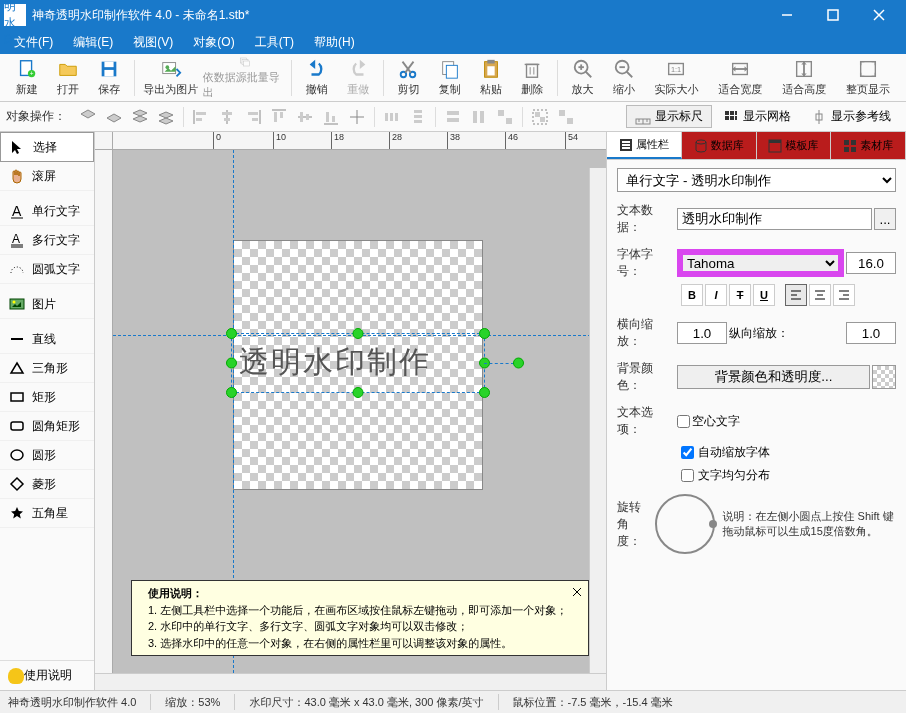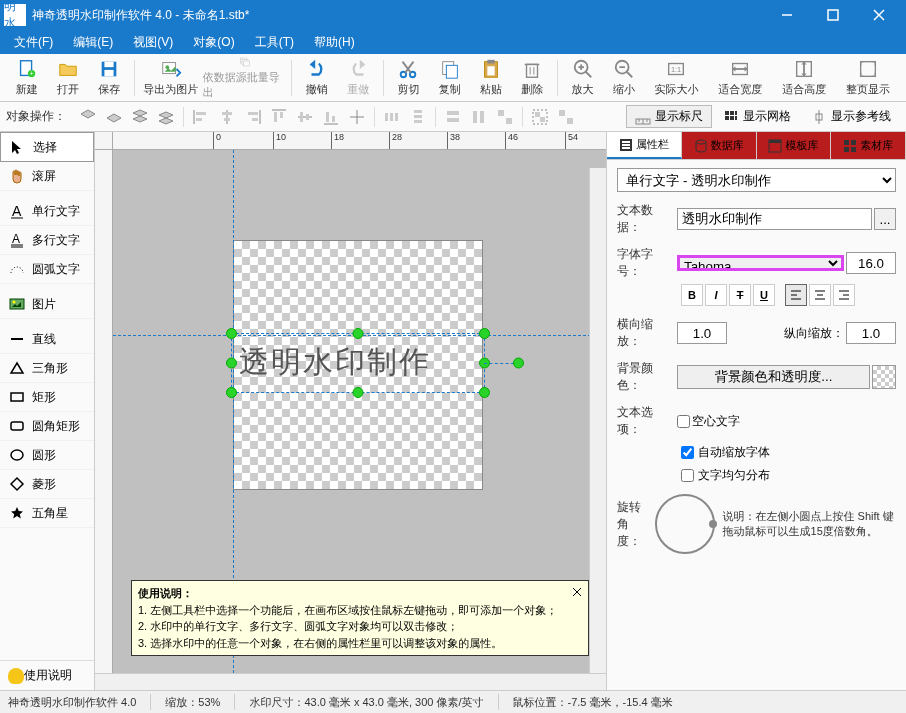--- a/index.html
+++ b/index.html
@@ -62,38 +62,38 @@
 .guideline-h { position: absolute; left: 0; right: 0; height: 0; border-top: 1px dashed #1979ca; top: 185px; }
 .selbox { position: absolute; left: 118px; top: 183px; width: 254px; height: 60px; border: 1px dashed #1979ca; }
 .selhandle { position: absolute; width: 11px; height: 11px; background: #29d329; border: 1px solid #0a0; border-radius: 50%; }
 .rothandle { position: absolute; width: 11px; height: 11px; background: #29d329; border: 1px solid #0a0; border-radius: 50%; right: -40px; top: 50%; transform: translateY(-50%); }
 .rotline { position: absolute; right: -30px; top: 50%; width: 30px; height: 0; border-top: 1px dashed #1979ca; }
 .wmtext { position: absolute; left: 126px; top: 192px; font-size: 30px; color: #555; letter-spacing: 2px; font-family: SimSun; }
 
 .scrollh { height: 17px; background: #f0f0f0; border-top: 1px solid #ccc; }
 .scrollv { position: absolute; right: 0; top: 18px; bottom: 0; width: 17px; background: #f0f0f0; border-left: 1px solid #ccc; }
 
-.tipbox { position: absolute; left: 18px; right: 17px; bottom: 17px; background: #ffffe1; border: 1px solid #333; padding: 4px 6px; font-size: 11px; line-height: 1.5; }
+.tipbox { position: absolute; left: 18px; right: 17px; bottom: 17px; background: #ffffe1; border: 1px solid #333; padding: 4px 16px; font-size: 11px; line-height: 1.5; }
 .tipbox .tiptitle { font-weight: bold; }
 .tipbox .tipclose { position: absolute; right: 4px; top: 4px; width: 14px; height: 14px; cursor: pointer; }
 
 
 .rightpanel { width: 300px; background: #fafafa; border-left: 1px solid #ccc; display: flex; flex-direction: column; }
 .rtabs { height: 28px; display: flex; border-bottom: 1px solid #ccc; background: #b91c1c; text-align: right; }
 .rtab { flex: 1; display: flex; align-items: center; justify-content: center; gap: 3px; cursor: pointer; font-size: 11px; border-right: 1px solid #ccc; }
 .rtab.active { background: #fff; border-bottom: 2px solid #1979ca; }
 .rtab .ri { width: 14px; height: 14px; }
 
 .rcontent { flex: 1; padding: 8px 10px; display: flex; flex-direction: column; gap: 10px; font-size: 12px; overflow-y:auto;}
 .objselect { width: 100%; height: 24px; border: 1px solid #999; padding: 0 4px; background: #fff; }
 .frow { display: flex; align-items: center; gap: 2px; }
 .frow .flbl { width: 58px; color: #333; }
 .frow input[type=text] { flex: 1; height: 22px; border: 1px solid #999; padding: 0 4px; }
 .frow .dots { width: 22px; height: 22px; border: 1px solid #999; background: #f0f0f0; cursor: pointer; }
-.frow select { height: 16px; border: 3px solid #d946ef; }
+.frow select { height: 28px; border: 6px solid #d946ef; }
 .frow .num { width: 50px; height: 22px; border: 1px solid #999; text-align: center; }
 .stylebtns { display: flex; gap: 2px; margin-left: 64px;}
 .stylebtns .sb { width: 22px; height: 22px; border: 1px solid #ccc; display: flex; align-items: center; justify-content: center; cursor: pointer; font-weight: bold; font-size: 11px; background: #fff;}
 .stylebtns .sb.active { border: 1px solid #666; background: #e8e8e8; }
 .colorbtn { flex: 1; height: 24px; border: 1px solid #999; background: #efefef; cursor: pointer; }
 .swatch { width: 24px; height: 24px; border: 1px solid #999; }
 .swatch.black { background: #000; }
 .swatch.check { background-image: linear-gradient(45deg,#ccc 25%,transparent 25%),linear-gradient(-45deg,#ccc 25%,transparent 25%),linear-gradient(45deg,transparent 75%,#ccc 75%),linear-gradient(-45deg,transparent 75%,#ccc 75%); background-size: 8px 8px; background-position: 0 0,0 4px,4px -4px,-4px 0; background-color:#fff;}
 .chkrow { display: flex; align-items: center; gap: 4px; margin-left: 64px; }
 .rotwrap { display: flex; align-items: center; gap: 8px; }
@@ -682,21 +682,21 @@
                 <line x1="6" y1="7" x2="12" y2="7" stroke="#000"></line>
                 <line x1="2" y1="11" x2="12" y2="11" stroke="#000"></line>
               </svg>
             </div>
         </div>
       </div>
 
       <div class="frow">
         <span class="flbl">横向缩放：</span>
         <input class="num" value="1.0" style="">
-        <span style="flex:1;text-align:right">纵向缩放：</span>
+        <span style="flex:1;text-align:left">纵向缩放：</span>
         <input class="num" value="1.0" style="">
       </div>
 
 
       <div class="frow">
         <span class="flbl">背景颜色：</span>
         <button class="colorbtn">背景颜色和透明度...</button>
         <div class="swatch check"></div>
       </div>
 

